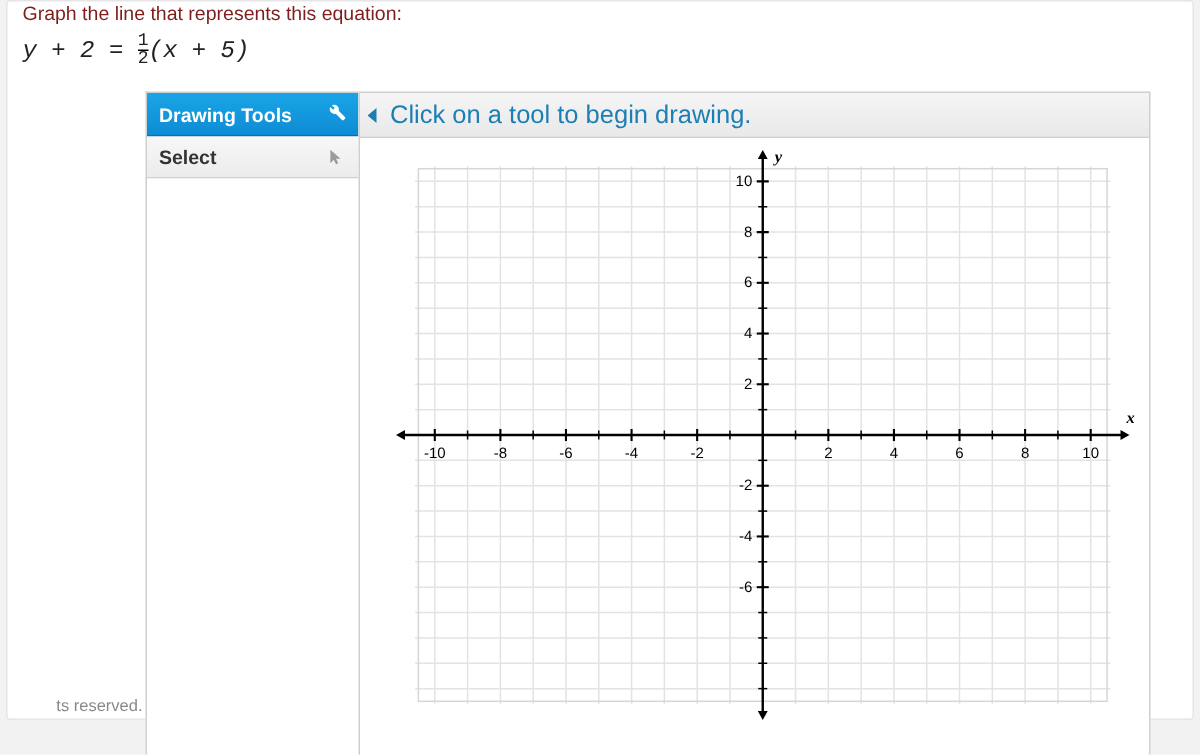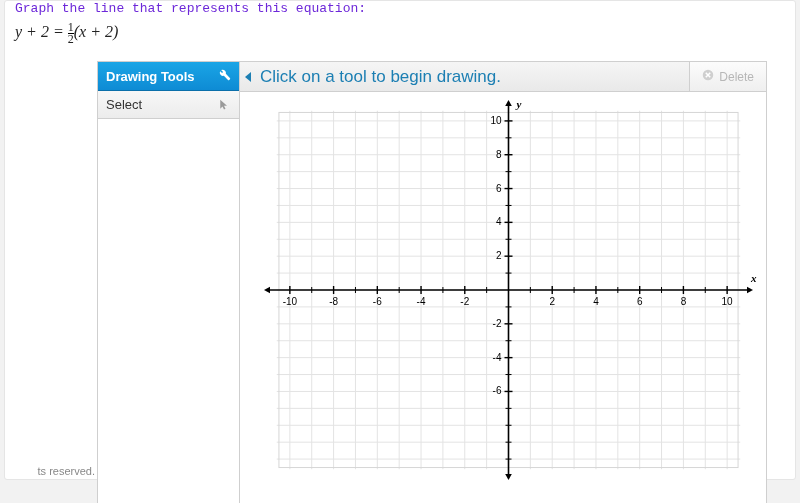--- a/index.html
+++ b/index.html
@@ -19,26 +19,25 @@
     margin:0 4px 0 4px;
     padding:0 0 0 0;
     height:480px;
     position:relative;
   }
   .question-area {
     padding: 0 10px 6px 10px;
   }
   .question-text {
     font-size: 13px;
-    color:#6d28d9;
+    color:#7f1d1d;
     padding-top:0;
-    font-family:Liberation Mono, monospace;
   }
   .equation {
-    font-family: Liberation Serif, serif;
+    font-family: Liberation Mono, monospace;
     font-style: italic;
     font-size: 16px;
     padding: 6px 0 10px 0;
   }
   .equation .frac {
     display:inline-block;
     vertical-align:middle;
     text-align:center;
     font-size:12px;
     line-height:11px;
@@ -82,20 +81,21 @@
   .tool-item {
     background: linear-gradient(#f7f7f7,#ececec);
     border-bottom:1px solid #cfcfcf;
     padding:6px 8px;
     display:flex;
     align-items:center;
     justify-content:space-between;
     cursor:pointer;
     font-size:13px;
     color:#333;
+    font-weight:bold;
   }
   .tool-item .ico {
     width:14px; height:14px;
     display:inline-flex;
     align-items:center;
     justify-content:center;
     color:#888;
     font-size:12px;
   }
   .tool-filler {
@@ -174,21 +174,21 @@
 <body>
 
 <div class="page-bg">
   <div class="question-area">
     <div class="question-text">Graph the line that represents this equation:</div>
     <div class="equation">
       <span>y + 2 =</span>
       <span class="frac">
         <span class="num">1</span>
         <span class="den">2</span>
-      </span><span>(x + 2)</span>
+      </span><span>(x + 5)</span>
     </div>
   </div>
 
   <div class="workspace">
 
     <div class="tool-panel">
       <div class="tool-header">
         <span>Drawing Tools</span>
         <span class="wrench">
           <svg width="13" height="13" viewBox="0 0 16 16">
@@ -210,29 +210,20 @@
     </div>
 
     <div class="canvas-panel">
       <div class="toolbar">
         <div class="collapse-caret">
           <svg width="8" height="10" viewBox="0 0 8 10">
               <path fill="#1c7fb3" d="M6 0 L0 5 L6 10 Z"></path>
             </svg>
         </div>
         <div class="hint">Click on a tool to begin drawing.</div>
-        <div class="tb-btn disabled">
-          <span class="btn-ico">
-            <svg width="12" height="12" viewBox="0 0 16 16">
-                <circle cx="8" cy="8" r="7" fill="#cfcfcf"></circle>
-                <path stroke="#fff" stroke-width="2" d="M5 5l6 6M11 5l-6 6"></path>
-              </svg>
-          </span>
-          <span>Delete</span>
-        </div>
       </div>
 
       <div class="graph-wrap">
         <svg id="axes-svg" width="527" height="388">
             <line x1="49.86363636363636" y1="377.23636363636365" x2="49.86363636363636" y2="18.76363636363635" stroke="#e3e3e3" stroke-width="1"></line>
             <line x1="71.72727272727272" y1="377.23636363636365" x2="71.72727272727272" y2="18.76363636363635" stroke="#e3e3e3" stroke-width="1"></line>
             <line x1="93.59090909090908" y1="377.23636363636365" x2="93.59090909090908" y2="18.76363636363635" stroke="#e3e3e3" stroke-width="1"></line>
             <line x1="115.45454545454545" y1="377.23636363636365" x2="115.45454545454545" y2="18.76363636363635" stroke="#e3e3e3" stroke-width="1"></line>
             <line x1="137.3181818181818" y1="377.23636363636365" x2="137.3181818181818" y2="18.76363636363635" stroke="#e3e3e3" stroke-width="1"></line>
             <line x1="159.18181818181816" y1="377.23636363636365" x2="159.18181818181816" y2="18.76363636363635" stroke="#e3e3e3" stroke-width="1"></line>

